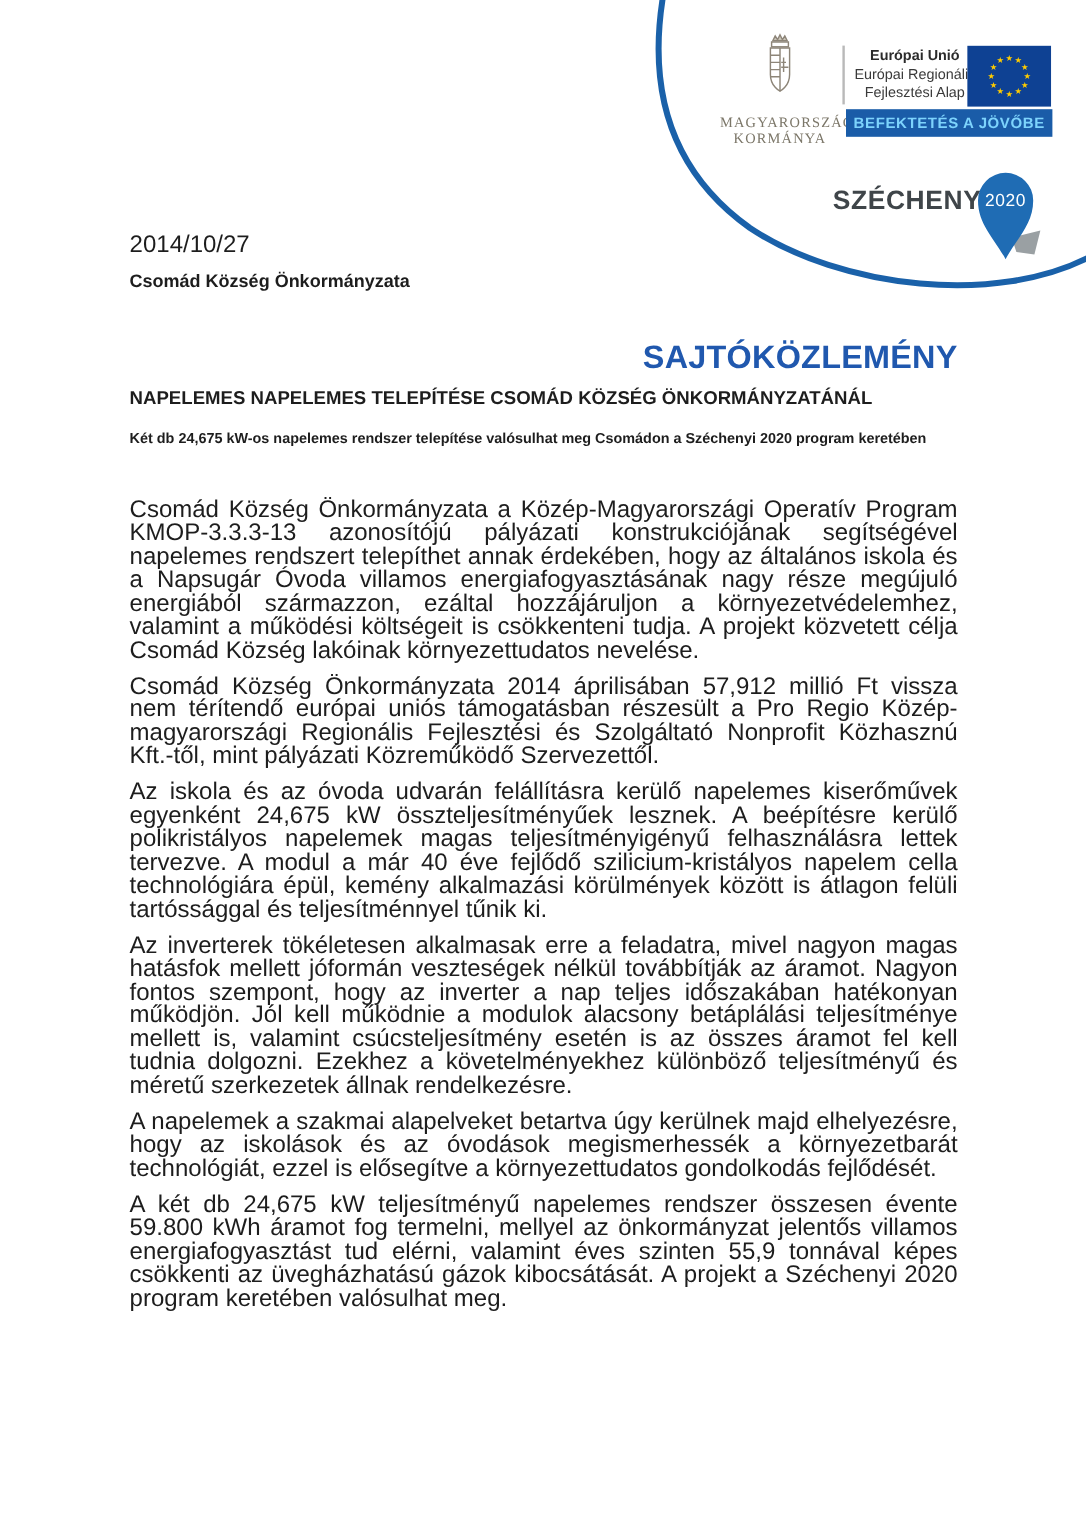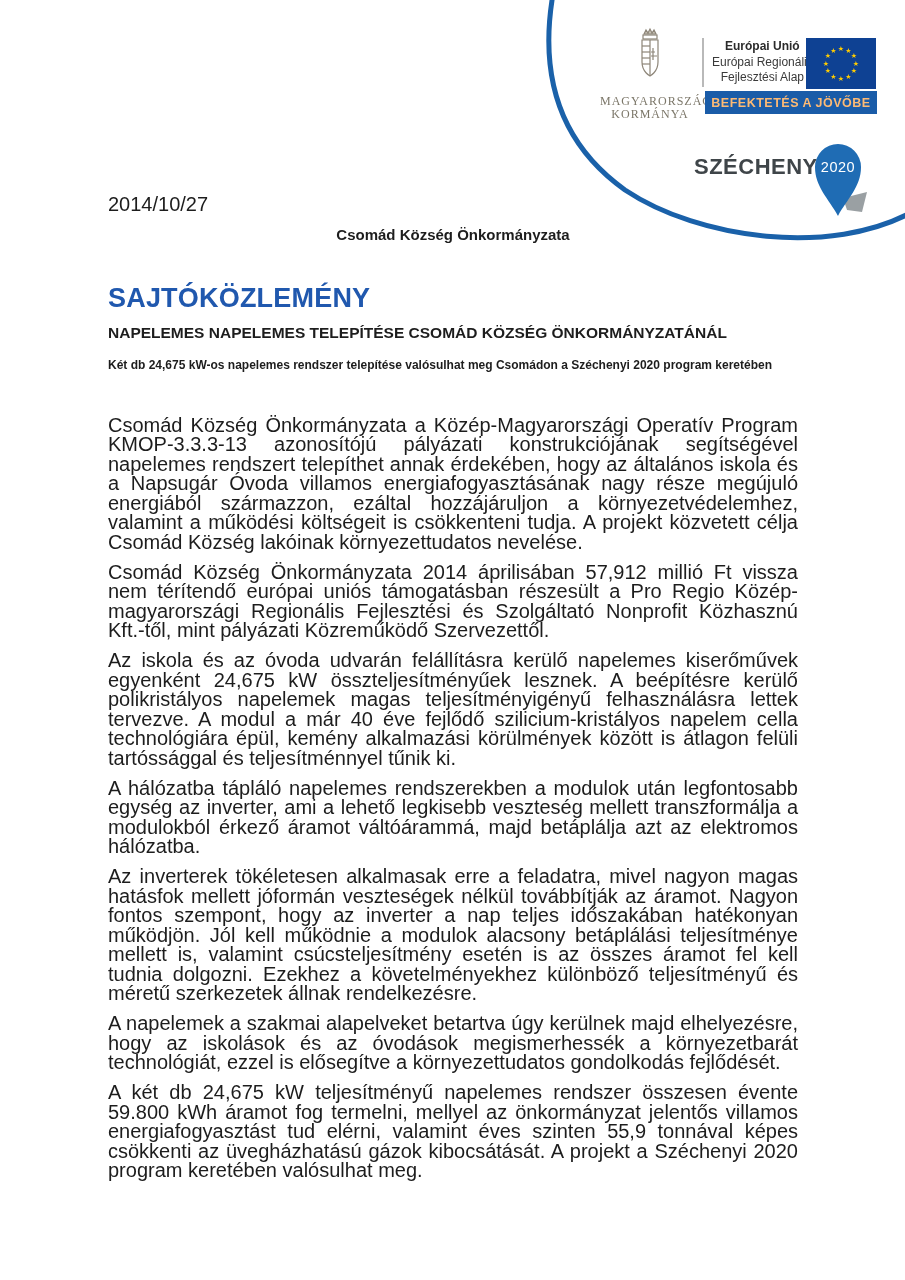--- a/index.html
+++ b/index.html
@@ -12,35 +12,35 @@
 
   
   .gov-block{position:absolute;left:600px;top:26px;width:100px;text-align:center;z-index:2;}
   .gov-text{font-family:"Liberation Serif",serif;color:#7b7668;font-size:12px;line-height:13px;letter-spacing:1px;margin-top:3px;}
   .divider{position:absolute;left:702px;top:38px;width:2px;height:49px;background:#b9b9b9;z-index:2;}
   .eu-text{position:absolute;left:712px;top:39px;z-index:2;font-size:12px;line-height:15.5px;color:#3a3a3a;text-align:center;}
   .eu-text .l1{font-weight:bold;color:#2b2b2b;}
   .eu-flag{position:absolute;left:806px;top:38px;z-index:2;}
   .banner{
     position:absolute;left:705px;top:91px;width:172px;height:23px;z-index:2;
-    background:#1a5ca8;color:#fdba74;font-weight:bold;font-size:12.5px;letter-spacing:.5px;
+    background:#1a5ca8;color:#7dd3fc;font-weight:bold;font-size:12.5px;letter-spacing:.5px;
     display:flex;align-items:center;justify-content:center;
   }
   
   .szechenyi-word{
     position:absolute;left:694px;top:154px;z-index:2;
     font-size:22px;font-weight:bold;color:#3f4549;letter-spacing:.5px;
   }
   .pin-svg{position:absolute;left:813px;top:142px;z-index:2;}
 
   
   .content{position:absolute;left:108px;top:197px;width:690px;z-index:2;}
   .date{font-size:20px;line-height:15px;}
-  .org{font-size:15px;font-weight:bold;margin-top:14px;text-align:center;}
-  .title{font-size:27px;font-weight:bold;color:#2058ae;line-height:30px;margin-top:40px;letter-spacing:.2px;}
+  .org{font-size:15px;font-weight:bold;margin-top:14px;}
+  .title{font-size:27px;font-weight:bold;color:#2058ae;line-height:30px;margin-top:40px;letter-spacing:.2px;text-align:right;}
   .headline{font-size:15.5px;font-weight:bold;line-height:17px;margin-top:11px;}
   .lead{font-size:12px;font-weight:bold;line-height:18.5px;margin-top:15px;text-align:justify;}
   .body-text p{font-size:20px;line-height:19.5px;margin:0 0 10.5px 0;text-align:justify;}
   .body-text{margin-top:41px;}
 </style>
 </head>
 <body>
 
 <svg class="curve-svg" width="905" height="280" viewBox="0 0 905 280">
   <path d="M 553 -6 C 540 70 555 140 625 190 C 700 240 832 256 912 212" fill="none" stroke="#1a61a9" stroke-width="5" stroke-linecap="round"></path>
@@ -104,18 +104,17 @@
 <div class="content">
   <div class="date">2014/10/27</div>
   <div class="org">Csomád Község Önkormányzata</div>
   <div class="title">SAJTÓKÖZLEMÉNY</div>
   <div class="headline">NAPELEMES NAPELEMES TELEPÍTÉSE CSOMÁD KÖZSÉG ÖNKORMÁNYZATÁNÁL</div>
   <div class="lead">Két db 24,675 kW-os napelemes rendszer telepítése valósulhat meg Csomádon a Széchenyi 2020 program keretében</div>
   <div class="body-text">
     <p>Csomád Község Önkormányzata a Közép-Magyarországi Operatív Program KMOP-3.3.3-13 azonosítójú pályázati konstrukciójának segítségével napelemes rendszert telepíthet annak érdekében, hogy az általános iskola és a Napsugár Óvoda villamos energiafogyasztásának nagy része megújuló energiából származzon, ezáltal hozzájáruljon a környezetvédelemhez, valamint a működési költségeit is csökkenteni tudja. A projekt közvetett célja Csomád Község lakóinak környezettudatos nevelése.</p>
     <p>Csomád Község Önkormányzata 2014 áprilisában 57,912 millió Ft vissza nem térítendő európai uniós támogatásban részesült a Pro Regio Közép-magyarországi Regionális Fejlesztési és Szolgáltató Nonprofit Közhasznú Kft.-től, mint pályázati Közreműködő Szervezettől.</p>
     <p>Az iskola és az óvoda udvarán felállításra kerülő napelemes kiserőművek egyenként 24,675 kW összteljesítményűek lesznek. A beépítésre kerülő polikristályos napelemek magas teljesítményigényű felhasználásra lettek tervezve. A modul a már 40 éve fejlődő szilicium-kristályos napelem cella technológiára épül, kemény alkalmazási körülmények között is átlagon felüli tartóssággal és teljesítménnyel tűnik ki.</p>
-    <p>A hálózatba tápláló napelemes rendszerekben a modulok után legfontosabb egység az inverter, ami a lehető legkisebb veszteség mellett transzformálja a modulokból érkező áramot váltóárammá, majd betáplálja azt az elektromos hálózatba.</p>
     <p>Az inverterek tökéletesen alkalmasak erre a feladatra, mivel nagyon magas hatásfok mellett jóformán veszteségek nélkül továbbítják az áramot. Nagyon fontos szempont, hogy az inverter a nap teljes időszakában hatékonyan működjön. Jól kell működnie a modulok alacsony betáplálási teljesítménye mellett is, valamint csúcsteljesítmény esetén is az összes áramot fel kell tudnia dolgozni. Ezekhez a követelményekhez különböző teljesítményű és méretű szerkezetek állnak rendelkezésre.</p>
     <p>A napelemek a szakmai alapelveket betartva úgy kerülnek majd elhelyezésre, hogy az iskolások és az óvodások megismerhessék a környezetbarát technológiát, ezzel is elősegítve a környezettudatos gondolkodás fejlődését.</p>
     <p>A két db 24,675 kW teljesítményű napelemes rendszer összesen évente 59.800 kWh áramot fog termelni, mellyel az önkormányzat jelentős villamos energiafogyasztást tud elérni, valamint éves szinten 55,9 tonnával képes csökkenti az üvegházhatású gázok kibocsátását. A projekt a Széchenyi 2020 program keretében valósulhat meg.</p>
   </div>
 </div>
 
 </body></html>

